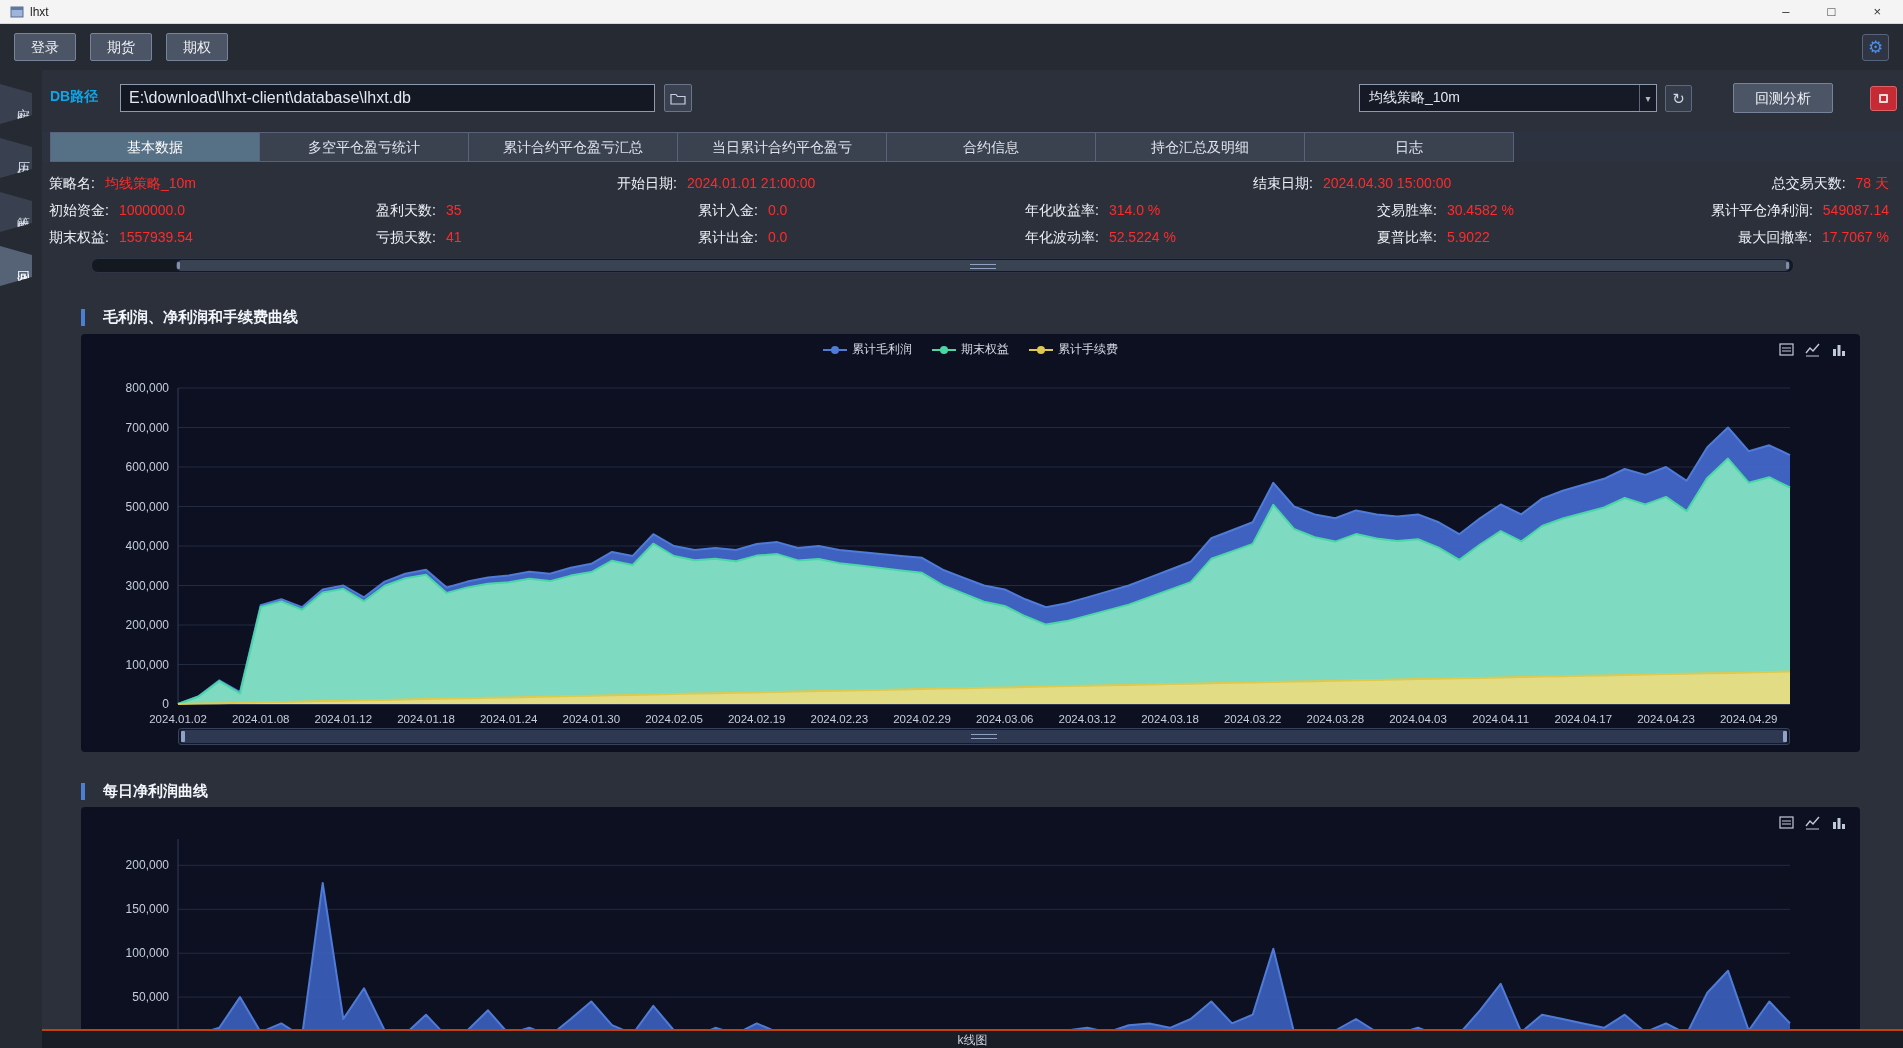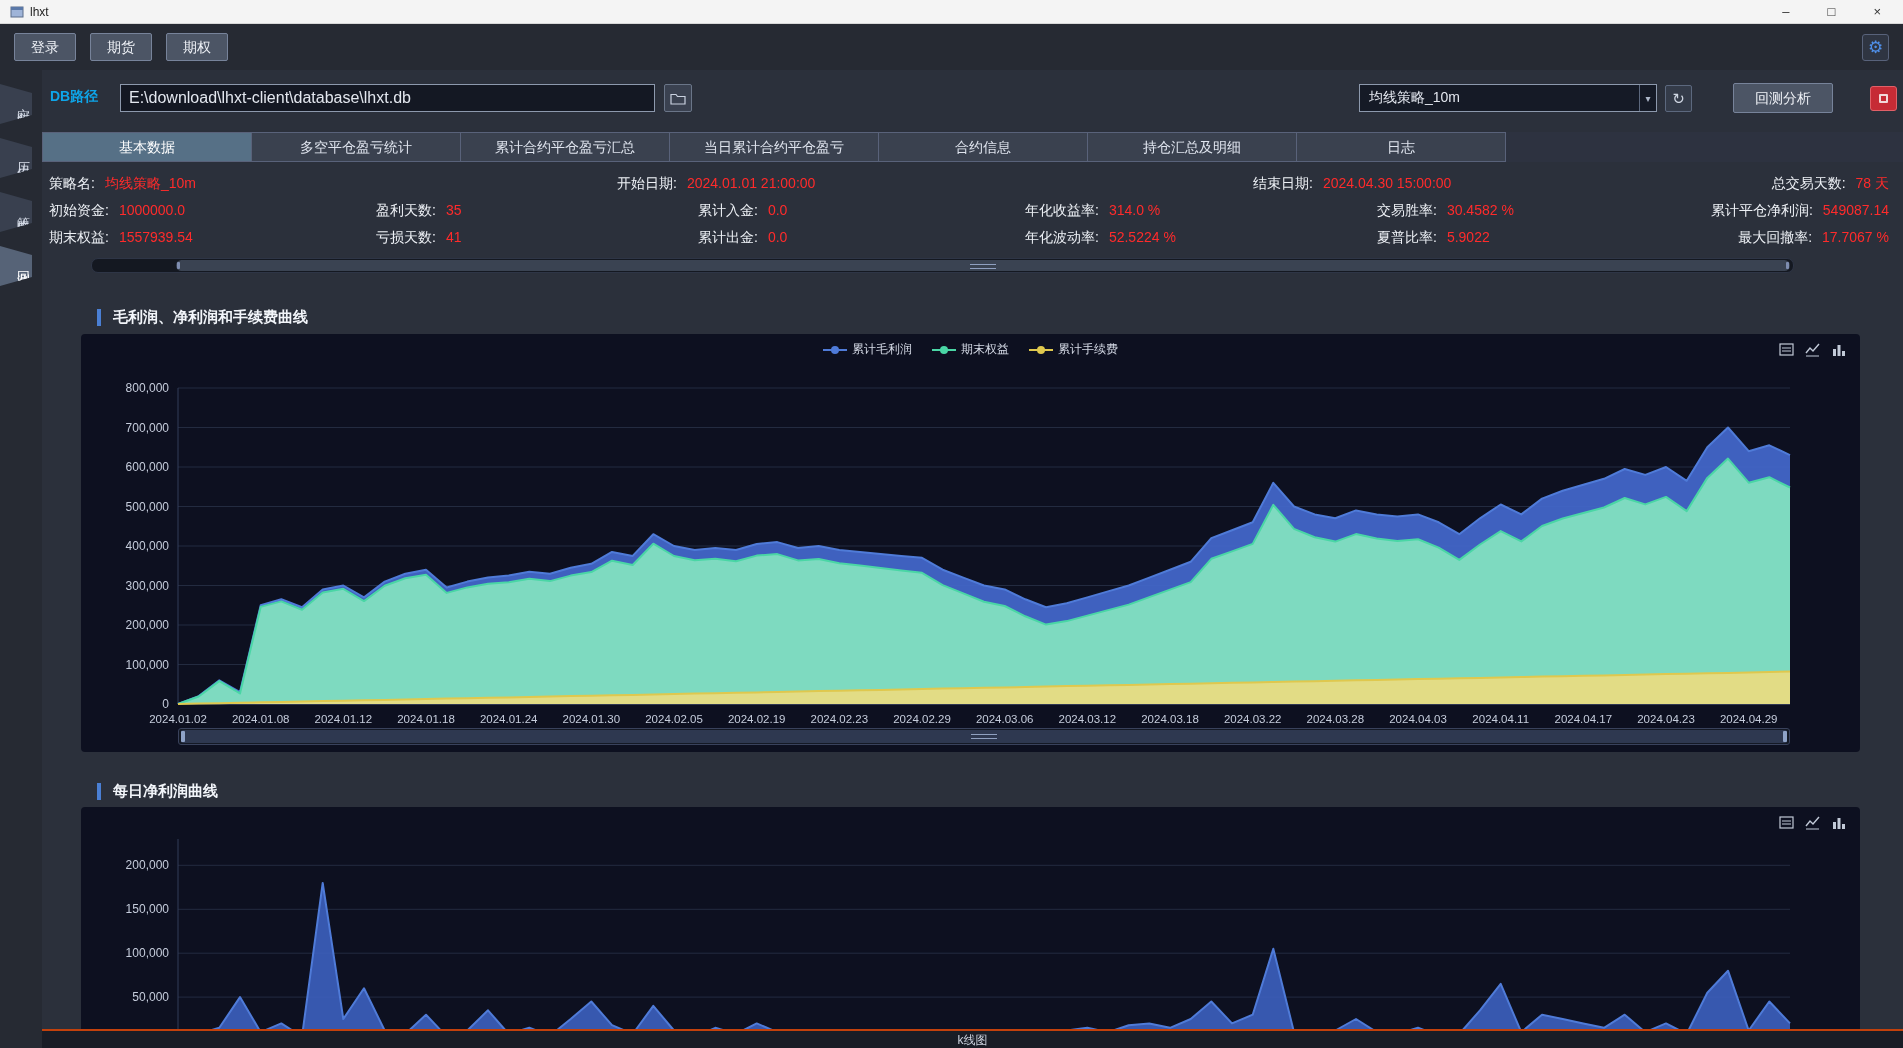--- a/index.html
+++ b/index.html
@@ -54,38 +54,38 @@
     font-size:15px; display:flex; align-items:center; justify-content:center; }
   .run-btn { position:absolute; left:1691px; top:3px; width:100px; height:30px; }
   .stop-btn { position:absolute; left:1828px; top:6px; width:27px; height:25px;
     background:#c62b35; border:1px solid #e06068; border-radius:3px;
     display:flex; align-items:center; justify-content:center; }
   .stop-btn i { display:block; width:9px; height:9px; border:2px solid #f2d9d9; border-radius:1px; }
   
   .tab-row { position:absolute; left:0; top:62px; right:0; height:30px; background:#2d3240; display:flex; }
   .tab { width:210px; height:30px; line-height:28px; text-align:center; font-size:14px;
     color:#dfe4ee; background:#3a414f; border:1px solid #59627a; margin-left:-1px; }
-  .tab:first-child { margin-left:0; }
+  .tab:first-child { margin-left:8px; }
   .tab.active { background:#567086; color:#ffffff; }
   
   .stats { position:absolute; left:0; top:96px; right:0; height:88px; }
   .srow { position:absolute; left:0; right:0; height:22px; }
   .cell { position:absolute; white-space:nowrap; display:flex; gap:10px; font-size:14px; line-height:22px; }
   .cell .lb { color:#eef1f6; }
   .cell .vl { color:#ff2b2b; }
   .cell.right { right:14px; }
   
   .hscroll { position:absolute; background:#141821; border:1px solid #2e3546; border-radius:7px; }
   .hthumb { position:absolute; top:1px; bottom:1px; background:#3a4352; border-radius:6px; }
   .hthumb::before,.hthumb::after { content:""; position:absolute; top:2px; bottom:2px; width:3px; background:#7e8db0; border-radius:1px; }
   .hthumb::before { left:1px; } .hthumb::after { right:1px; }
   .hgrip { position:absolute; left:50%; top:4px; width:26px; height:5px; margin-left:-13px;
     border-top:1px solid #8fa0c0; border-bottom:1px solid #8fa0c0; }
   
-  .sec-head { position:absolute; left:55px; height:22px; display:flex; align-items:center; gap:12px; }
+  .sec-head { position:absolute; left:39px; height:22px; display:flex; align-items:center; gap:18px; }
   .sec-accent { width:4px; height:17px; background:#4a7fd4; }
   .sec-title { font-size:15px; font-weight:bold; color:#f2f5fa; }
   
   .panel { position:absolute; left:39px; width:1779px; background:#0d1020; border-radius:4px; overflow:hidden; }
   .legend { position:absolute; top:7px; left:0; right:0; display:flex; justify-content:center; gap:20px; }
   .lg-item { display:flex; align-items:center; gap:5px; font-size:12px; color:#d5dae6; }
   .toolbox { position:absolute; top:8px; right:14px; display:flex; gap:11px; }
   .toolbox svg { display:block; }
   .chart-svg { position:absolute; left:0; top:0; }
   .dz { position:absolute; left:97px; width:1612px; height:17px; top:394px;

